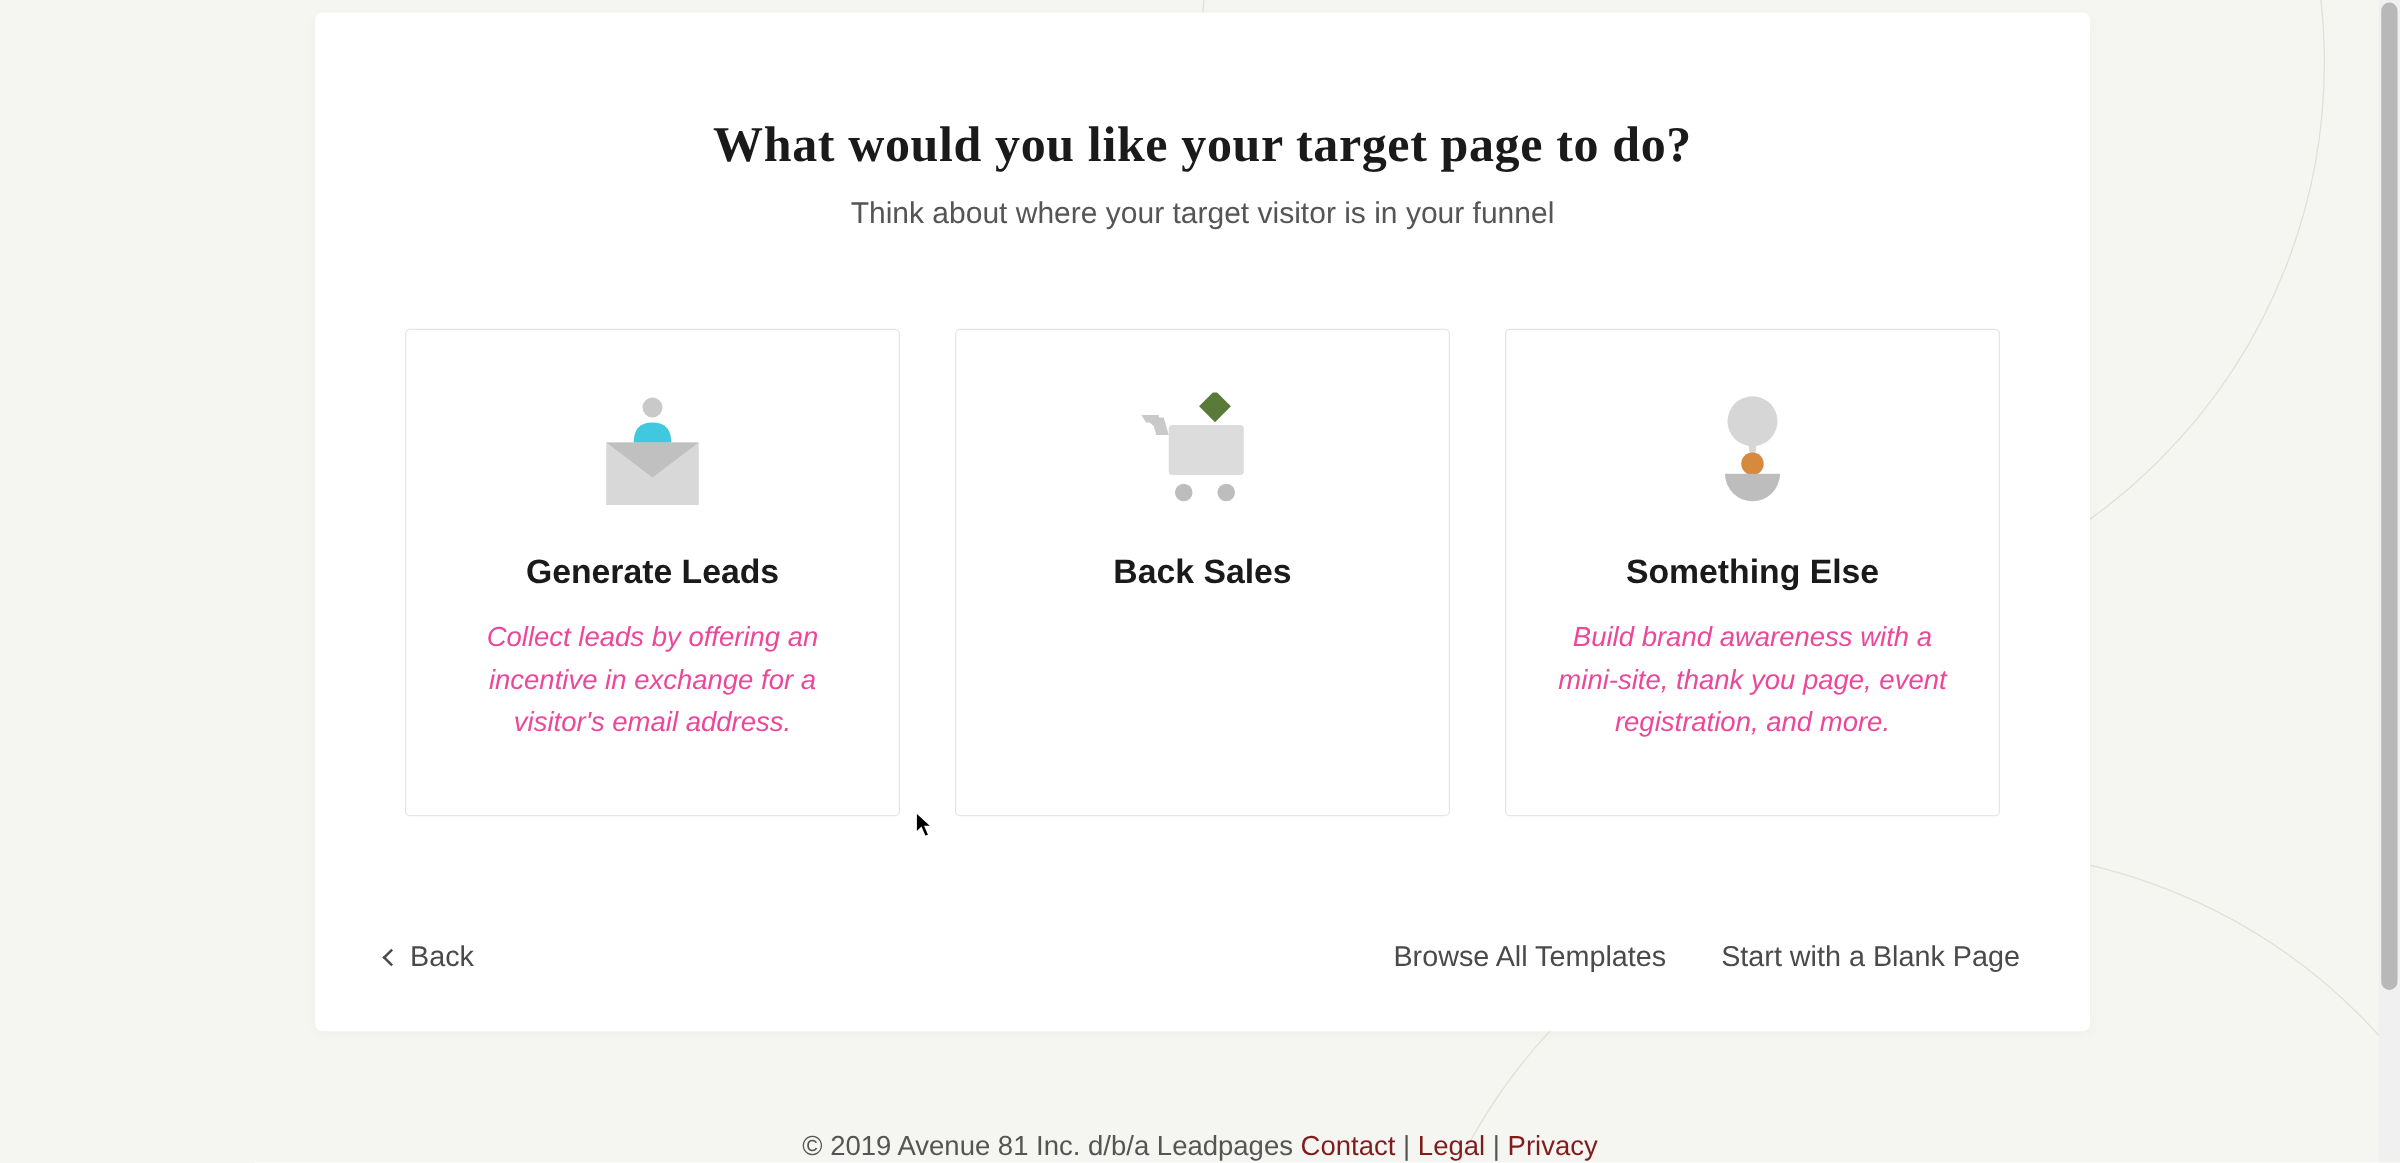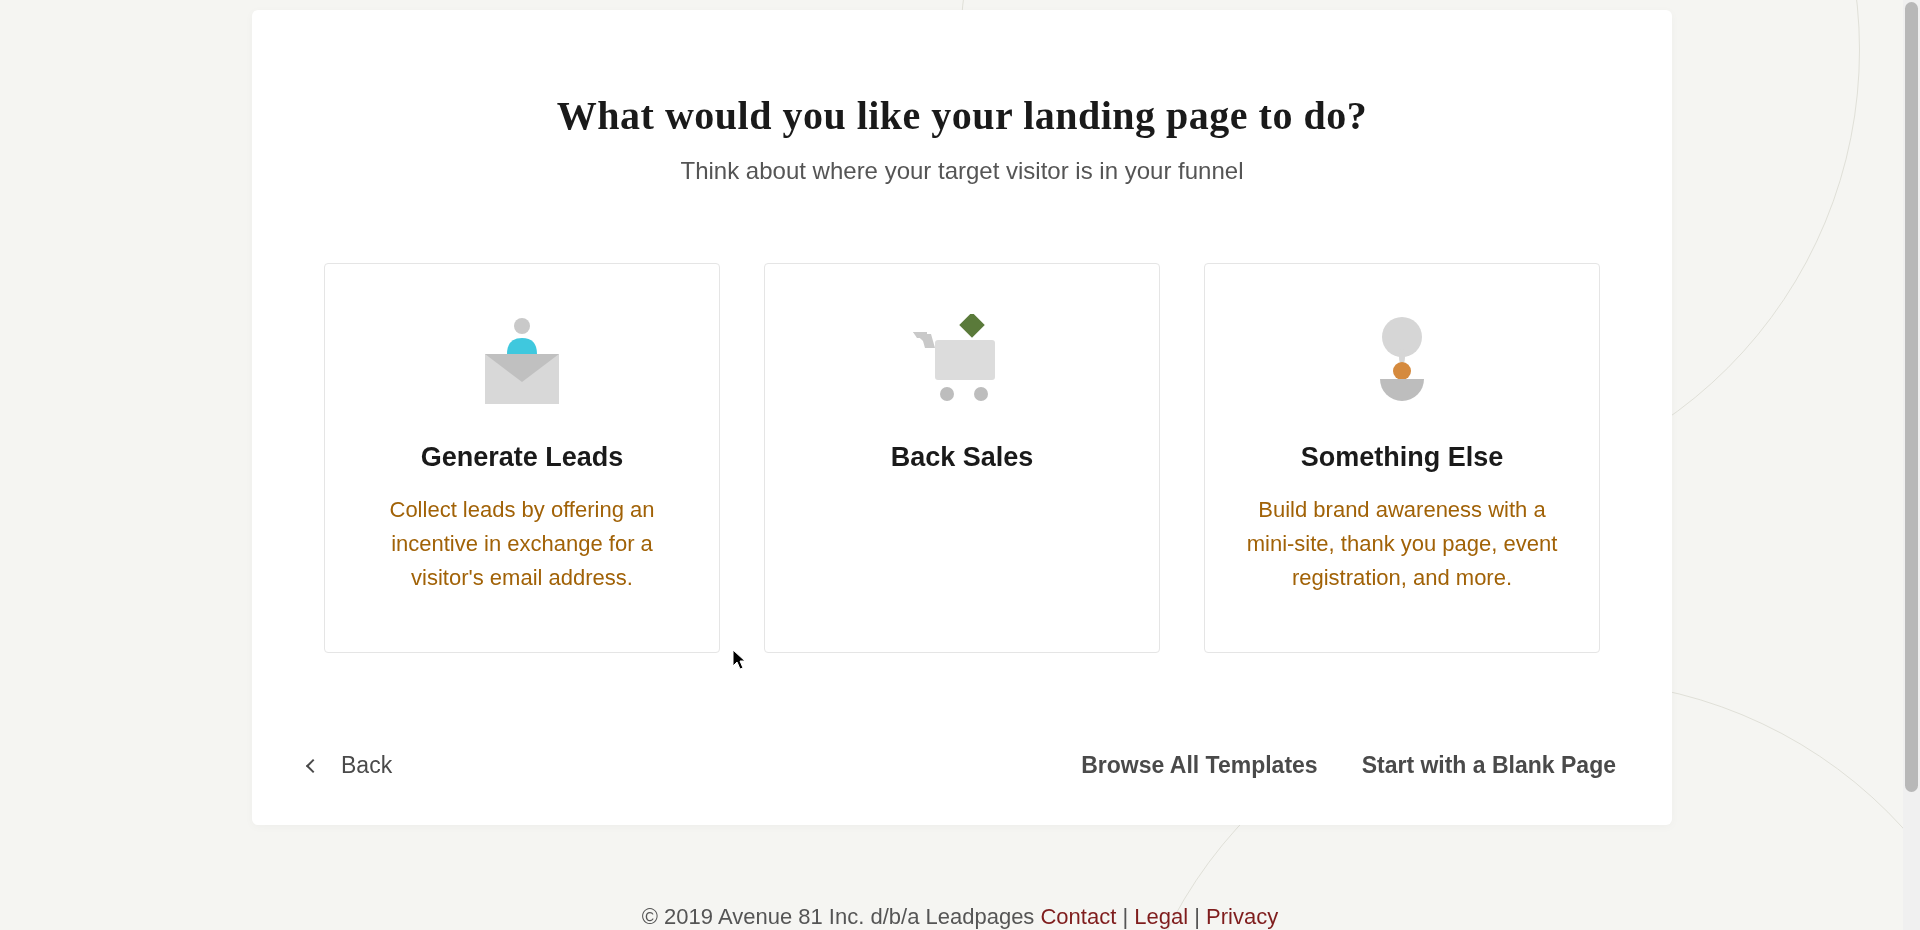--- a/index.html
+++ b/index.html
@@ -107,38 +107,39 @@
     
     .card-title {
       font-size: 27px;
       font-weight: 700;
       color: #1a1a1a;
       margin-bottom: 20px;
     }
     
     .card-desc {
       font-size: 22px;
-      color: #a16207;
+      color: #ec4899;
       text-align: center;
       line-height: 1.55;
       font-weight: 400;
+      font-style: italic;
     }
     
     .modal-footer {
       margin-top: auto;
       display: flex;
       justify-content: space-between;
       align-items: center;
       padding: 0 56px 46px 56px;
     }
     
     .back-link {
       display: flex;
       align-items: center;
-      gap: 19px;
+      gap: 6px;
       font-size: 23px;
       color: #4a4a4a;
       cursor: pointer;
     }
     
     .chevron-left {
       display: inline-block;
       width: 10px;
       height: 10px;
       border-left: 2px solid #4a4a4a;
@@ -149,21 +150,20 @@
     
     .footer-right {
       display: flex;
       gap: 44px;
     }
     
     .footer-link {
       font-size: 23px;
       color: #4a4a4a;
       cursor: pointer;
-      font-weight: bold;
     }
     
     .page-footer {
       position: absolute;
       bottom: 0;
       left: 0;
       width: 100%;
       text-align: center;
       font-size: 22px;
       color: #555555;
@@ -204,21 +204,21 @@
     }
   </style>
 </head>
 <body>
 
 <div class="bg-circle-top"></div>
 <div class="bg-circle-bottom"></div>
 
 <div class="modal">
   <div class="modal-header">
-    <h1 class="heading">What would you like your landing page to do?</h1>
+    <h1 class="heading">What would you like your target page to do?</h1>
     <p class="subheading">Think about where your target visitor is in your funnel</p>
   </div>
 
   <div class="cards">
 
     <div class="card">
       <div class="card-icon">
         <svg width="82" height="90" viewBox="0 0 82 90">
           <circle cx="41" cy="12" r="8" fill="#c9c9c9"></circle>
           <path d="M 26 40 Q 26 24 41 24 Q 56 24 56 40 L 56 45 L 26 45 Z" fill="#3fc8de"></path>

